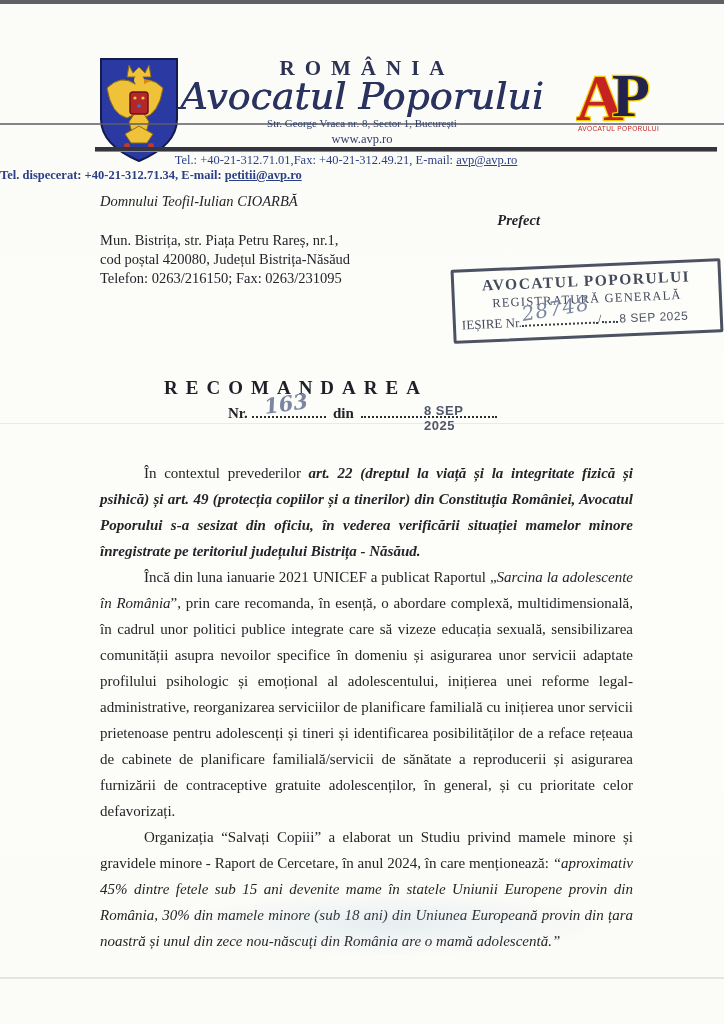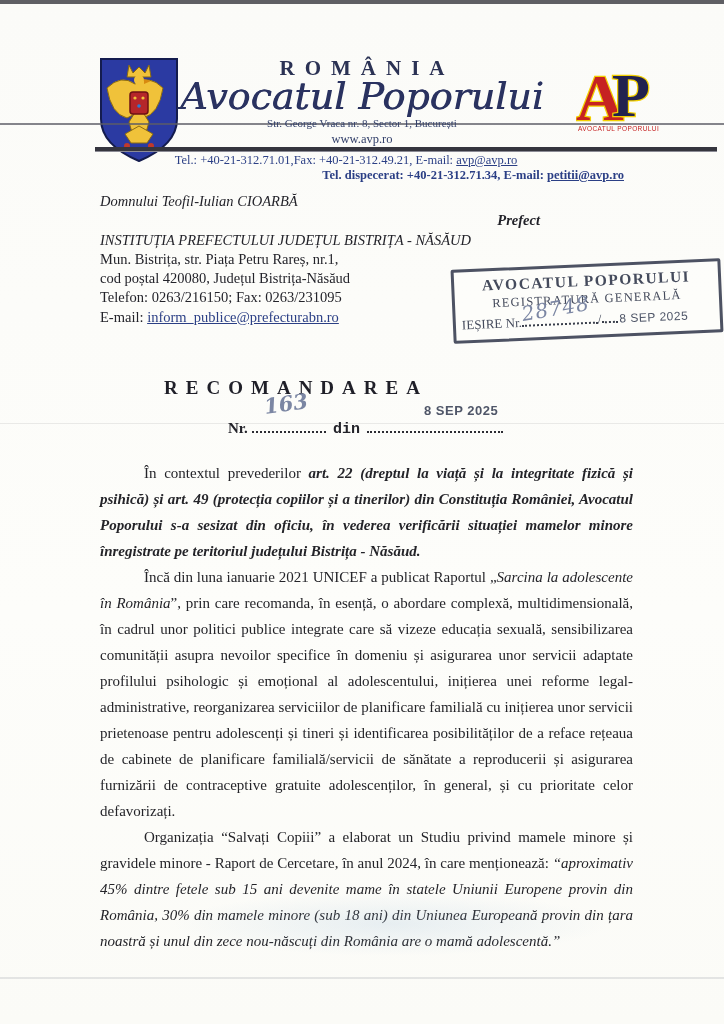--- a/index.html
+++ b/index.html
@@ -22,21 +22,21 @@
     font-size:21px;letter-spacing:10px;padding-left:10px;box-sizing:border-box;color:#2b3254;}
   .scriptname{top:74px;left:0;width:724px;text-align:center;
     font-family:"DejaVu Serif",serif;font-style:italic;font-size:38px;color:#2a3260;
     text-shadow:.6px 0 0 #2a3260;}
   .thin-rule{top:123px;left:0;width:724px;height:2px;background:#5c5c66;opacity:.75;}
   .hq-address{top:116px;left:0;width:724px;text-align:center;font-size:11px;color:#33406a;line-height:14px;}
   .website{top:132px;left:0;width:724px;text-align:center;font-size:12.5px;color:#33406a;}
   .thick-rule{top:147px;left:95px;width:622px;height:4px;background:#35353e;border-bottom:1px solid #8b8b95;}
   .ap-logo{left:576px;top:58px;width:104px;height:88px;}
   .tel1{top:153px;left:0;width:692px;text-align:center;font-size:12.5px;color:#2b3f85;}
-  .tel2{top:168px;left:0;width:624px;text-align:right;font-size:12.5px;color:#2b3f85;font-weight:bold;}
+  .tel2{top:168px;left:0;width:624px;text-align:left;font-size:12.5px;color:#2b3f85;font-weight:bold;}
   .tel2 .plain{font-weight:bold;}
   a.doclink{color:#2b3f85;text-decoration:underline;cursor:pointer;}
   
   .recipient{left:100px;top:192px;width:440px;font-size:14.5px;line-height:19.3px;color:#23232a;}
   .it-b{font-style:italic;font-weight:normal;}
   .it{font-style:italic;font-weight:bold;text-align:right;}
   
   .stamp{left:452px;top:264px;width:252px;transform:rotate(-2.5deg);
     border:3px solid #4d5263;border-radius:2px;padding:5px 6px 7px;color:#454b5c;background:rgba(255,255,255,.25);}
   .stamp .s1{font-size:15.5px;font-weight:bold;letter-spacing:1.5px;text-align:center;white-space:nowrap;}
@@ -48,21 +48,21 @@
   .handwrite{font-family:"DejaVu Serif",serif;font-style:italic;color:#7b86a3;}
   .stamp-num{position:absolute;left:60px;top:-16px;font-size:20px;transform:rotate(-7deg);letter-spacing:1px;}
   
   .heading{top:377px;left:0;width:572px;text-align:center;font-weight:bold;
     font-size:19px;letter-spacing:8px;padding-left:20px;box-sizing:border-box;color:#1f1f28;}
   .nr-row{left:228px;top:405px;font-size:15px;font-weight:bold;color:#23232a;
     display:flex;align-items:baseline;position:absolute;}
   .nr-row .dots{border-bottom:2px dotted #2c2c33;}
   .nr-num{position:absolute;left:36px;top:-14px;font-size:21px;transform:rotate(-8deg);}
   .nr-date{position:absolute;left:196px;top:-2px;font-size:13px;}
-  .din{margin:16px 7px;font-family:Liberation Mono, monospace;}
+  .din{margin:0 7px;}
   
   .body-text{left:100px;top:460px;width:533px;text-align:justify;
     font-size:15px;line-height:26px;color:#242429;}
   .body-text p{margin:0;text-indent:44px;}
   .bi{font-weight:bold;font-style:italic;}
   .itl{font-style:italic;}
 </style>
 </head>
 <body>
 
@@ -99,25 +99,23 @@
     <text x="36" y="58" font-size="62" font-weight="bold" font-family="Liberation Serif, DejaVu Serif, serif" fill="#22224f" stroke="#f2cf00" stroke-width="2.5" paint-order="stroke">P</text>
     <text x="2" y="73" font-size="6.5" fill="#c62222" font-family="Liberation Sans, DejaVu Sans, sans-serif" letter-spacing="0.4">AVOCATUL POPORULUI</text>
   </svg>
 
   <div class="abs tel1"><span>Tel.: +40-21-312.71.01,Fax: +40-21-312.49.21, E-mail: </span><a class="doclink">avp@avp.ro</a></div>
   <div class="abs tel2"><span class="plain">Tel. dispecerat: +40-21-312.71.34, E-mail: </span><a class="doclink">petitii@avp.ro</a></div>
 
   <div class="abs recipient">
     <div class="it-b">Domnului Teofil-Iulian CIOARBĂ</div>
     <div class="it">Prefect</div>
-    <div class="it-b">INSTITUȚIA PREFECTULUI JUDEȚUL BISTRIȚA - NĂSĂUD</div>
     <div>Mun. Bistrița, str. Piața Petru Rareș, nr.1,</div>
     <div>cod poștal 420080,  Județul Bistrița-Năsăud</div>
     <div>Telefon: 0263/216150; Fax: 0263/231095</div>
-    <div><span>E-mail: </span><a class="doclink">inform_publice@prefecturabn.ro</a></div>
   </div>
 
   <div class="abs stamp">
     <div class="s1">AVOCATUL POPORULUI</div>
     <div class="s2">REGISTRATURĂ GENERALĂ</div>
     <div class="s3">
       <span>IEȘIRE Nr.</span>
       <span class="dots" style="width:76px"></span>
       <span>/</span>
       <span class="dots" style="width:16px"></span>

